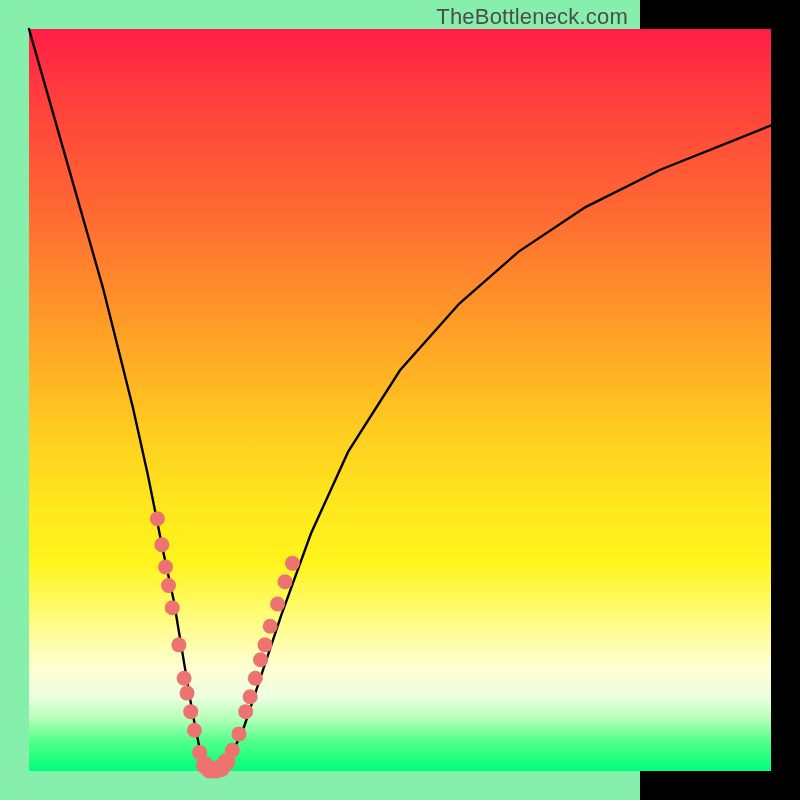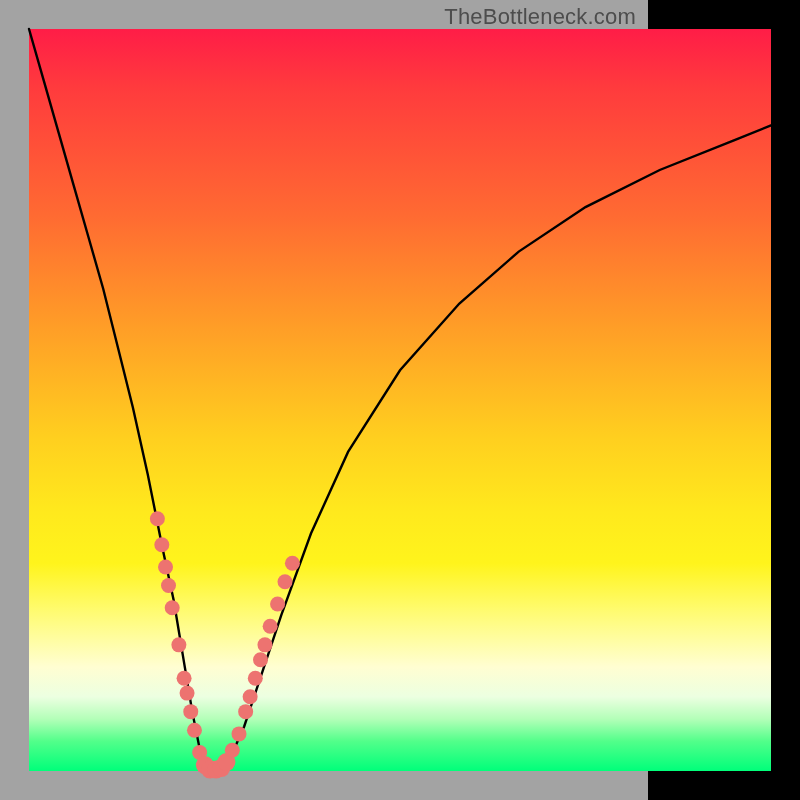--- a/index.html
+++ b/index.html
@@ -10,22 +10,21 @@
     overflow: hidden;
     background: #000;
     font-family: Arial, Helvetica, sans-serif;
   }
   .frame {
     position: absolute;
     left: 0;
     top: 0;
     width: 640px;
     height: 800px;
-    background: #a3a3a3;
-    padding-left: 8px;
+    background: #86efac;
   }
   .plot-area {
     position: absolute;
     left: 29px;
     top: 29px;
     width: 742px;
     height: 742px;
     
     background: linear-gradient(to bottom,
       #ff1d47 0%,

